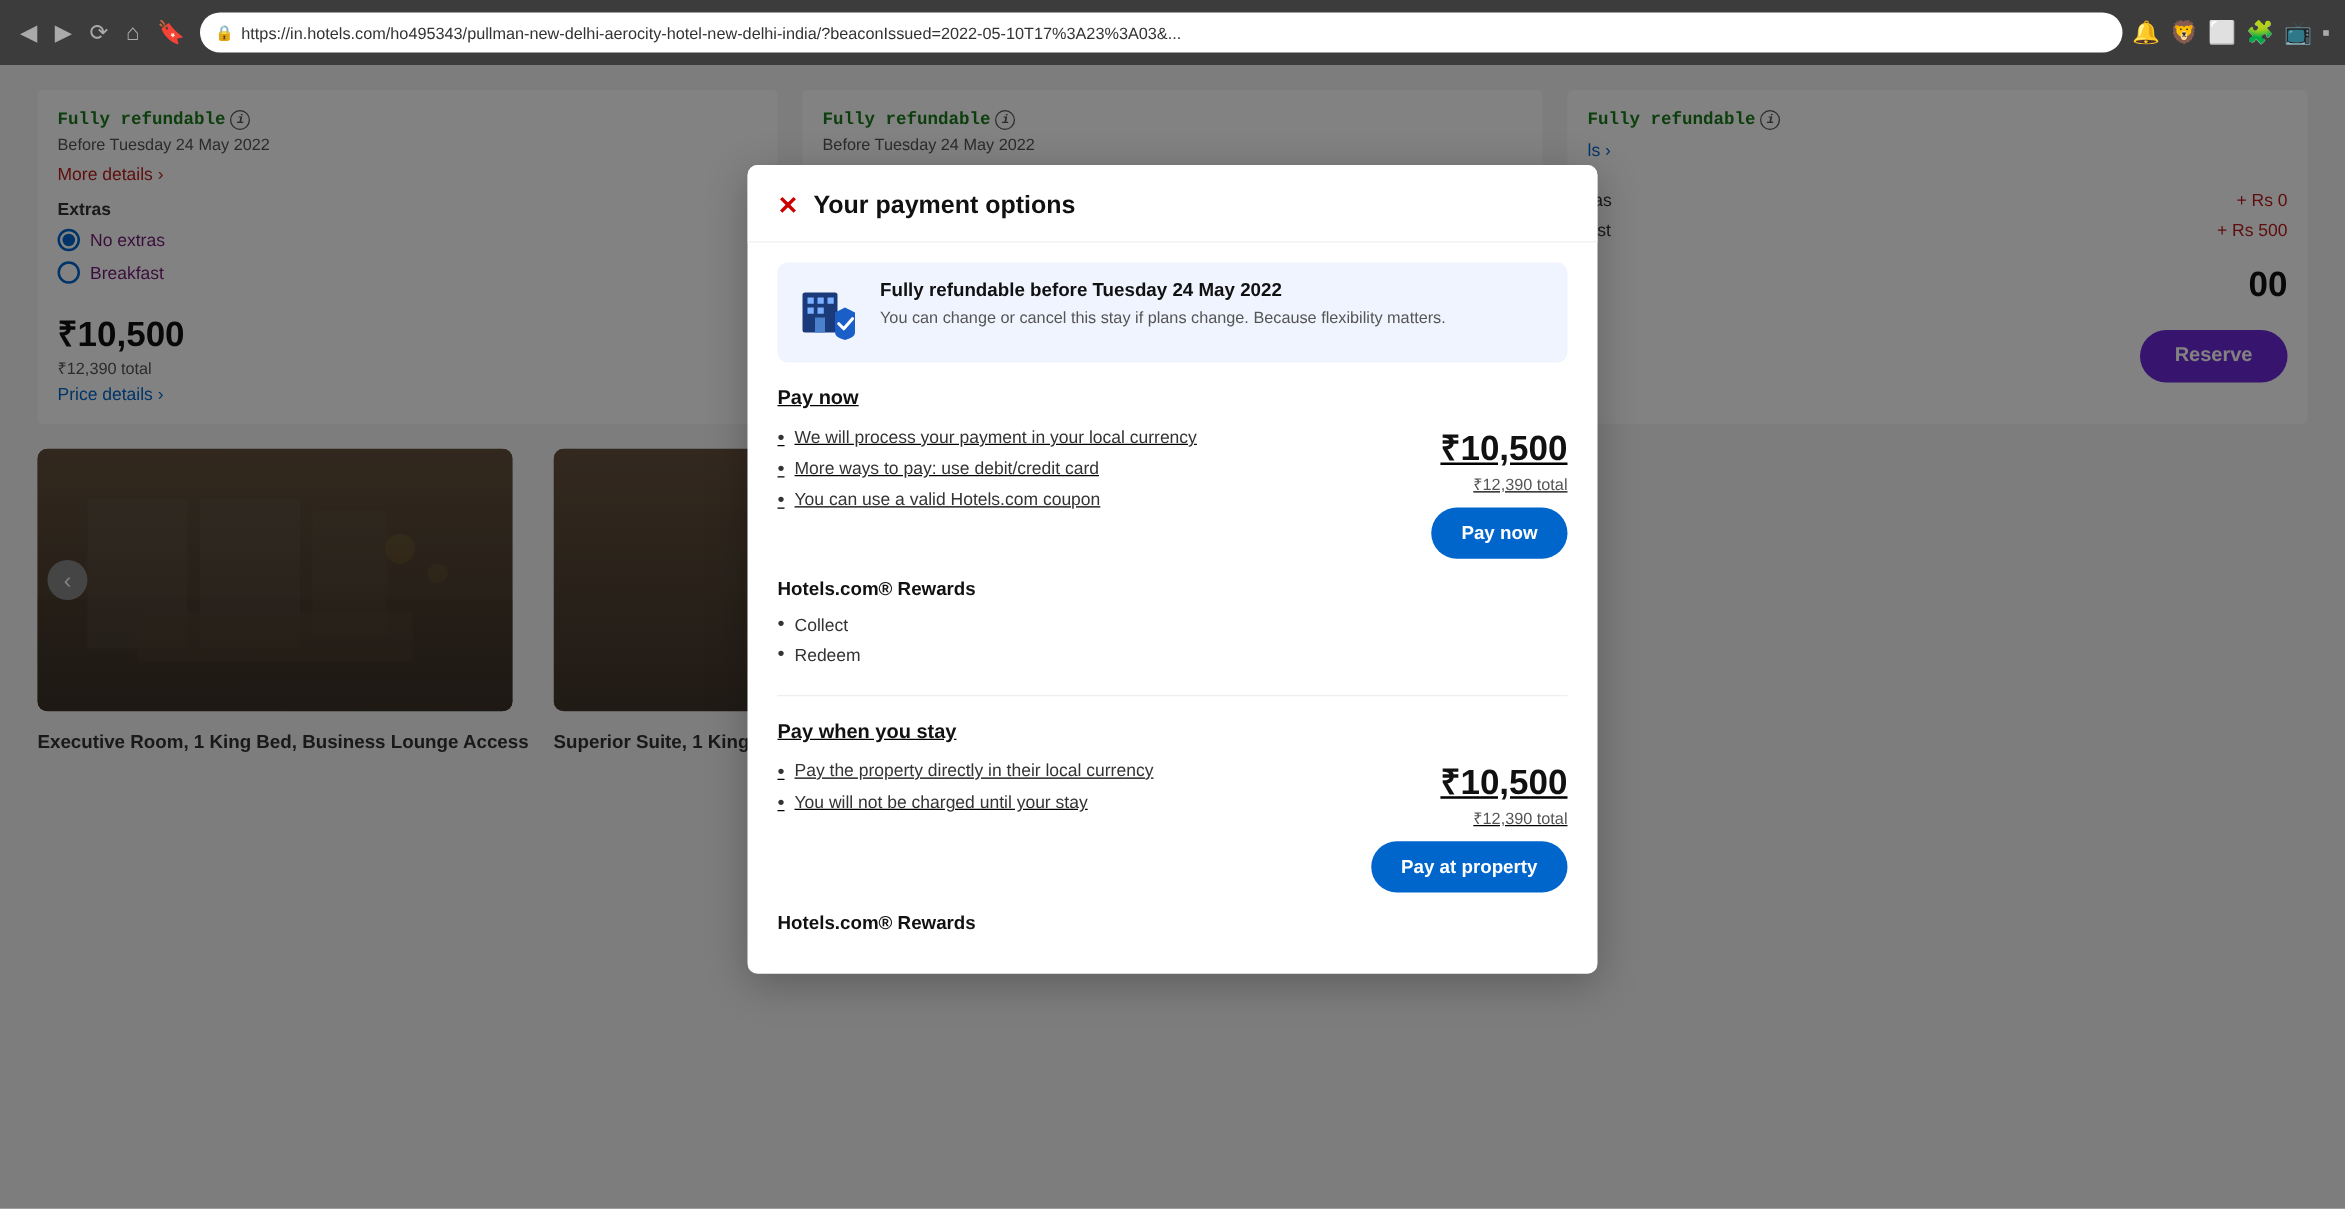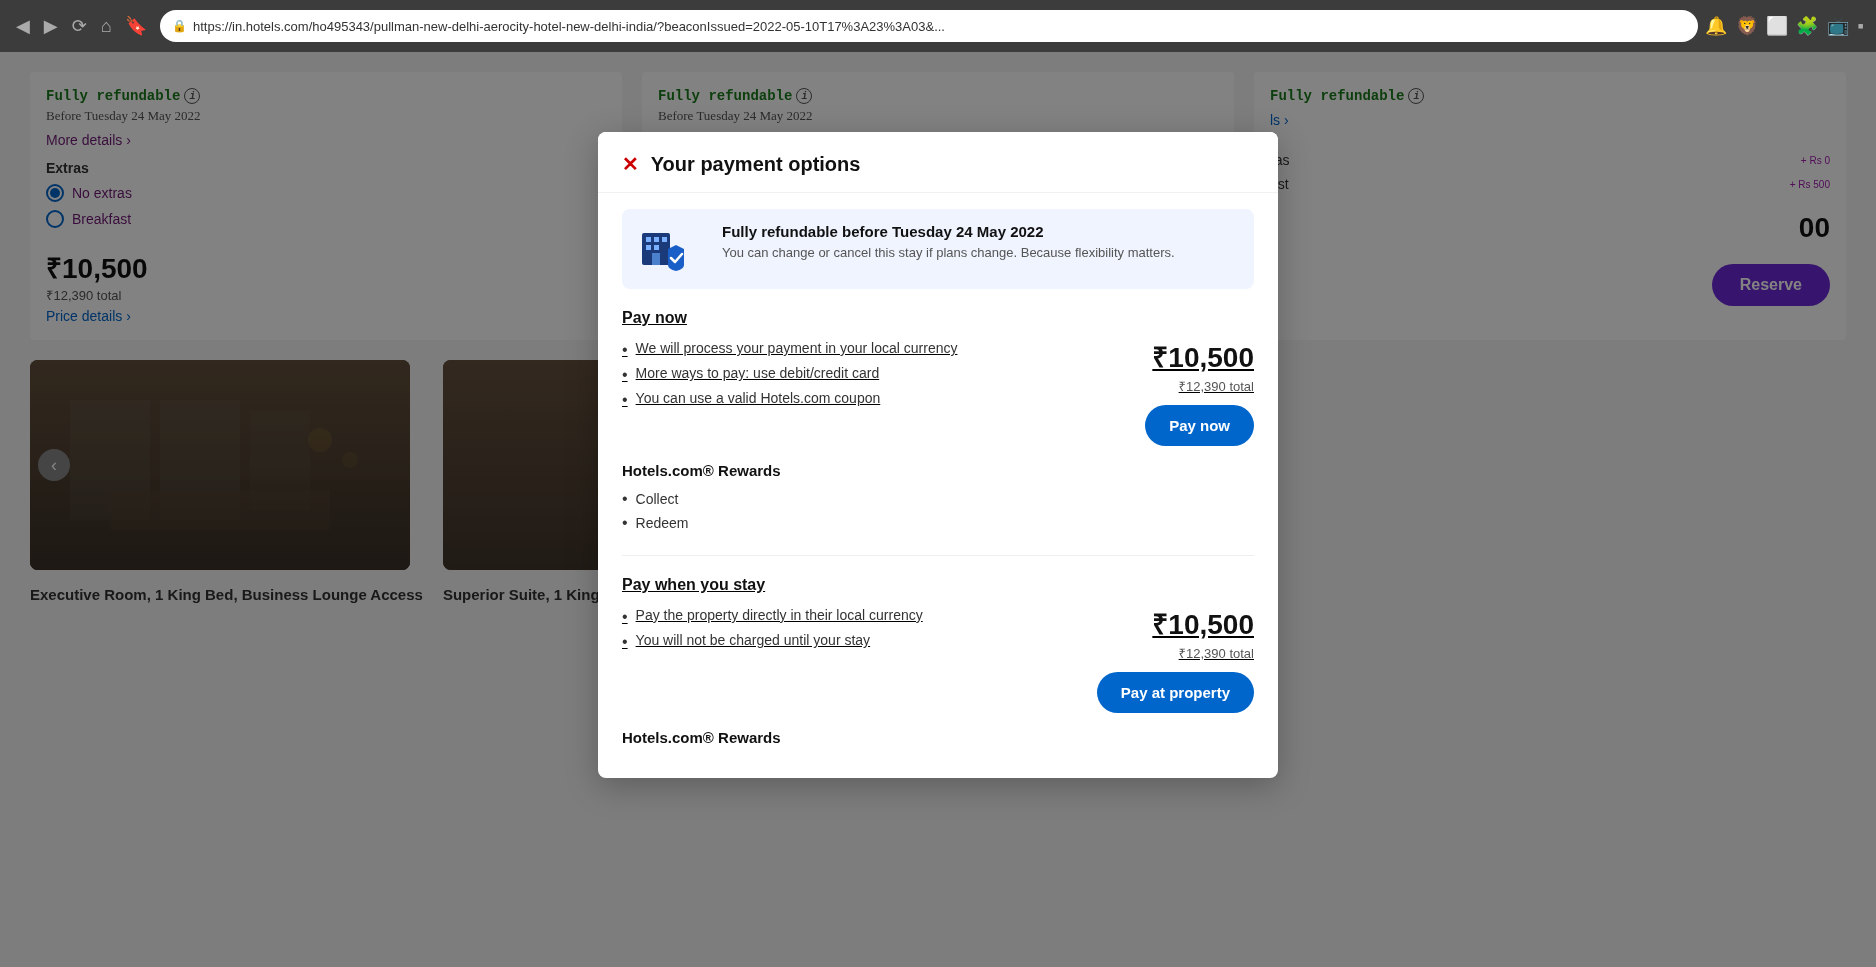--- a/index.html
+++ b/index.html
@@ -90,25 +90,24 @@
       display: flex;
       align-items: flex-start;
       gap: 4px;
       font-family: Liberation Mono, monospace;
     }
 
     .refundable-date {
       color: #555;
       font-size: 13px;
       margin-top: 4px;
-      font-family: Liberation Serif, serif;
     }
 
     .more-details {
-      color: #701a75;
+      color: #b91c1c;
       font-size: 14px;
       margin-top: 8px;
       cursor: pointer;
     }
 
     .extras-section {
       margin-top: 12px;
     }
 
     .extras-title {
@@ -210,22 +209,22 @@
     .right-row {
       display: flex;
       justify-content: space-between;
       align-items: center;
       font-size: 14px;
       color: #333;
       padding: 4px 0;
     }
 
     .right-price {
-      color: #a21caf;
-      font-size: 10px;
+      color: #b91c1c;
+      font-size: 14px;
     }
 
     
     .modal-overlay {
       position: absolute;
       top: 52px;
       left: 0;
       right: 0;
       bottom: 0;
       background: rgba(0,0,0,0.4);
@@ -287,21 +286,21 @@
       padding: 0 24px 24px;
     }
 
     
     .refund-banner {
       background: #f0f4ff;
       border-radius: 8px;
       padding: 14px 16px;
       display: flex;
       align-items: flex-start;
-      gap: 32px;
+      gap: 14px;
       margin: 16px 0;
     }
 
     .refund-icon {
       width: 52px;
       height: 52px;
       flex-shrink: 0;
     }
 
     .refund-text strong {

